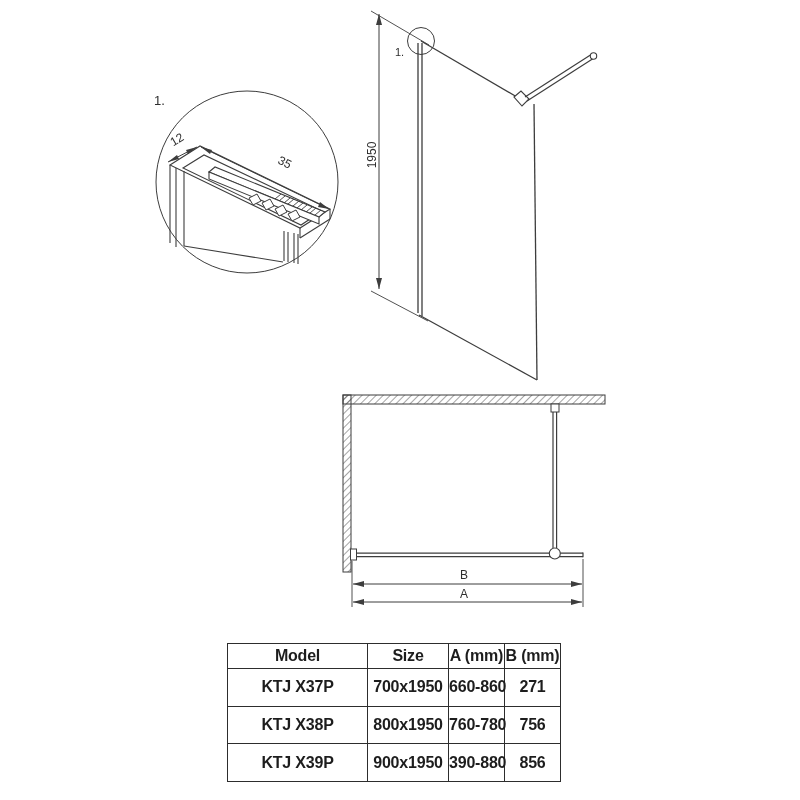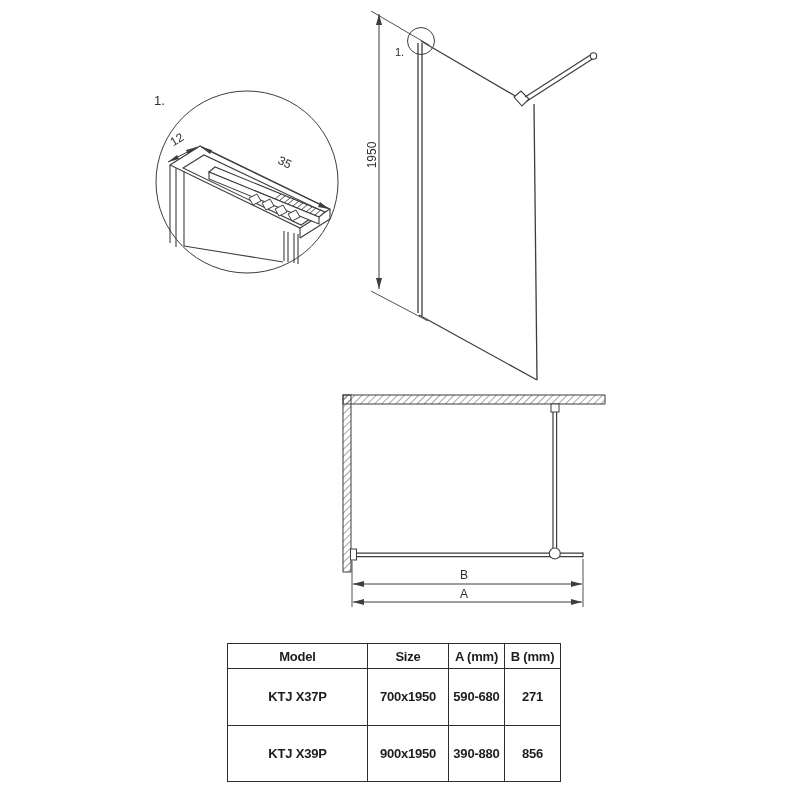--- a/index.html
+++ b/index.html
@@ -5,21 +5,21 @@
   html,body{margin:0;padding:0;background:#ffffff;}
   .canvas{position:relative;width:800px;height:800px;background:#ffffff;overflow:hidden;
           font-family:"Liberation Sans",sans-serif;}
   svg{position:absolute;left:0;top:0;}
   svg text{font-family:"Liberation Sans",sans-serif;fill:#2e2e2e;}
   .dim-text{font-size:12px;}
   .callout-text{font-size:13px;}
   .callout-text-small{font-size:11px;}
   table.spec{position:absolute;left:227px;top:643px;width:333px;height:139px;
              border-collapse:collapse;table-layout:fixed;
-             font-family:"Liberation Sans",sans-serif;font-size:13px;font-weight:700;
+             font-family:"Liberation Sans",sans-serif;font-size:16px;font-weight:700;
              color:#1d1d1d;letter-spacing:-0.2px;}
   table.spec th,table.spec td{border:1.6px solid #2d2d2d;text-align:center;
              vertical-align:middle;padding:0;font-weight:700;white-space:nowrap;}
   table.spec thead tr{height:25px;}
   table.spec tbody tr{height:28px;}
 </style>
 </head>
 <body>
 
 <div class="canvas">
@@ -176,22 +176,28 @@
       <th>Model</th>
       <th>Size</th>
       <th>A (mm)</th>
       <th>B (mm)</th>
     </tr>
   </thead>
   <tbody>
     <tr>
       <td>KTJ X37P</td>
       <td>700x1950</td>
-      <td>590-680</td>
+      <td>660-860</td>
       <td>271</td>
+    </tr>
+    <tr>
+      <td>KTJ X38P</td>
+      <td>800x1950</td>
+      <td>760-780</td>
+      <td>756</td>
     </tr>
     <tr>
       <td>KTJ X39P</td>
       <td>900x1950</td>
       <td>390-880</td>
       <td>856</td>
     </tr>
   </tbody>
 </table>
 

